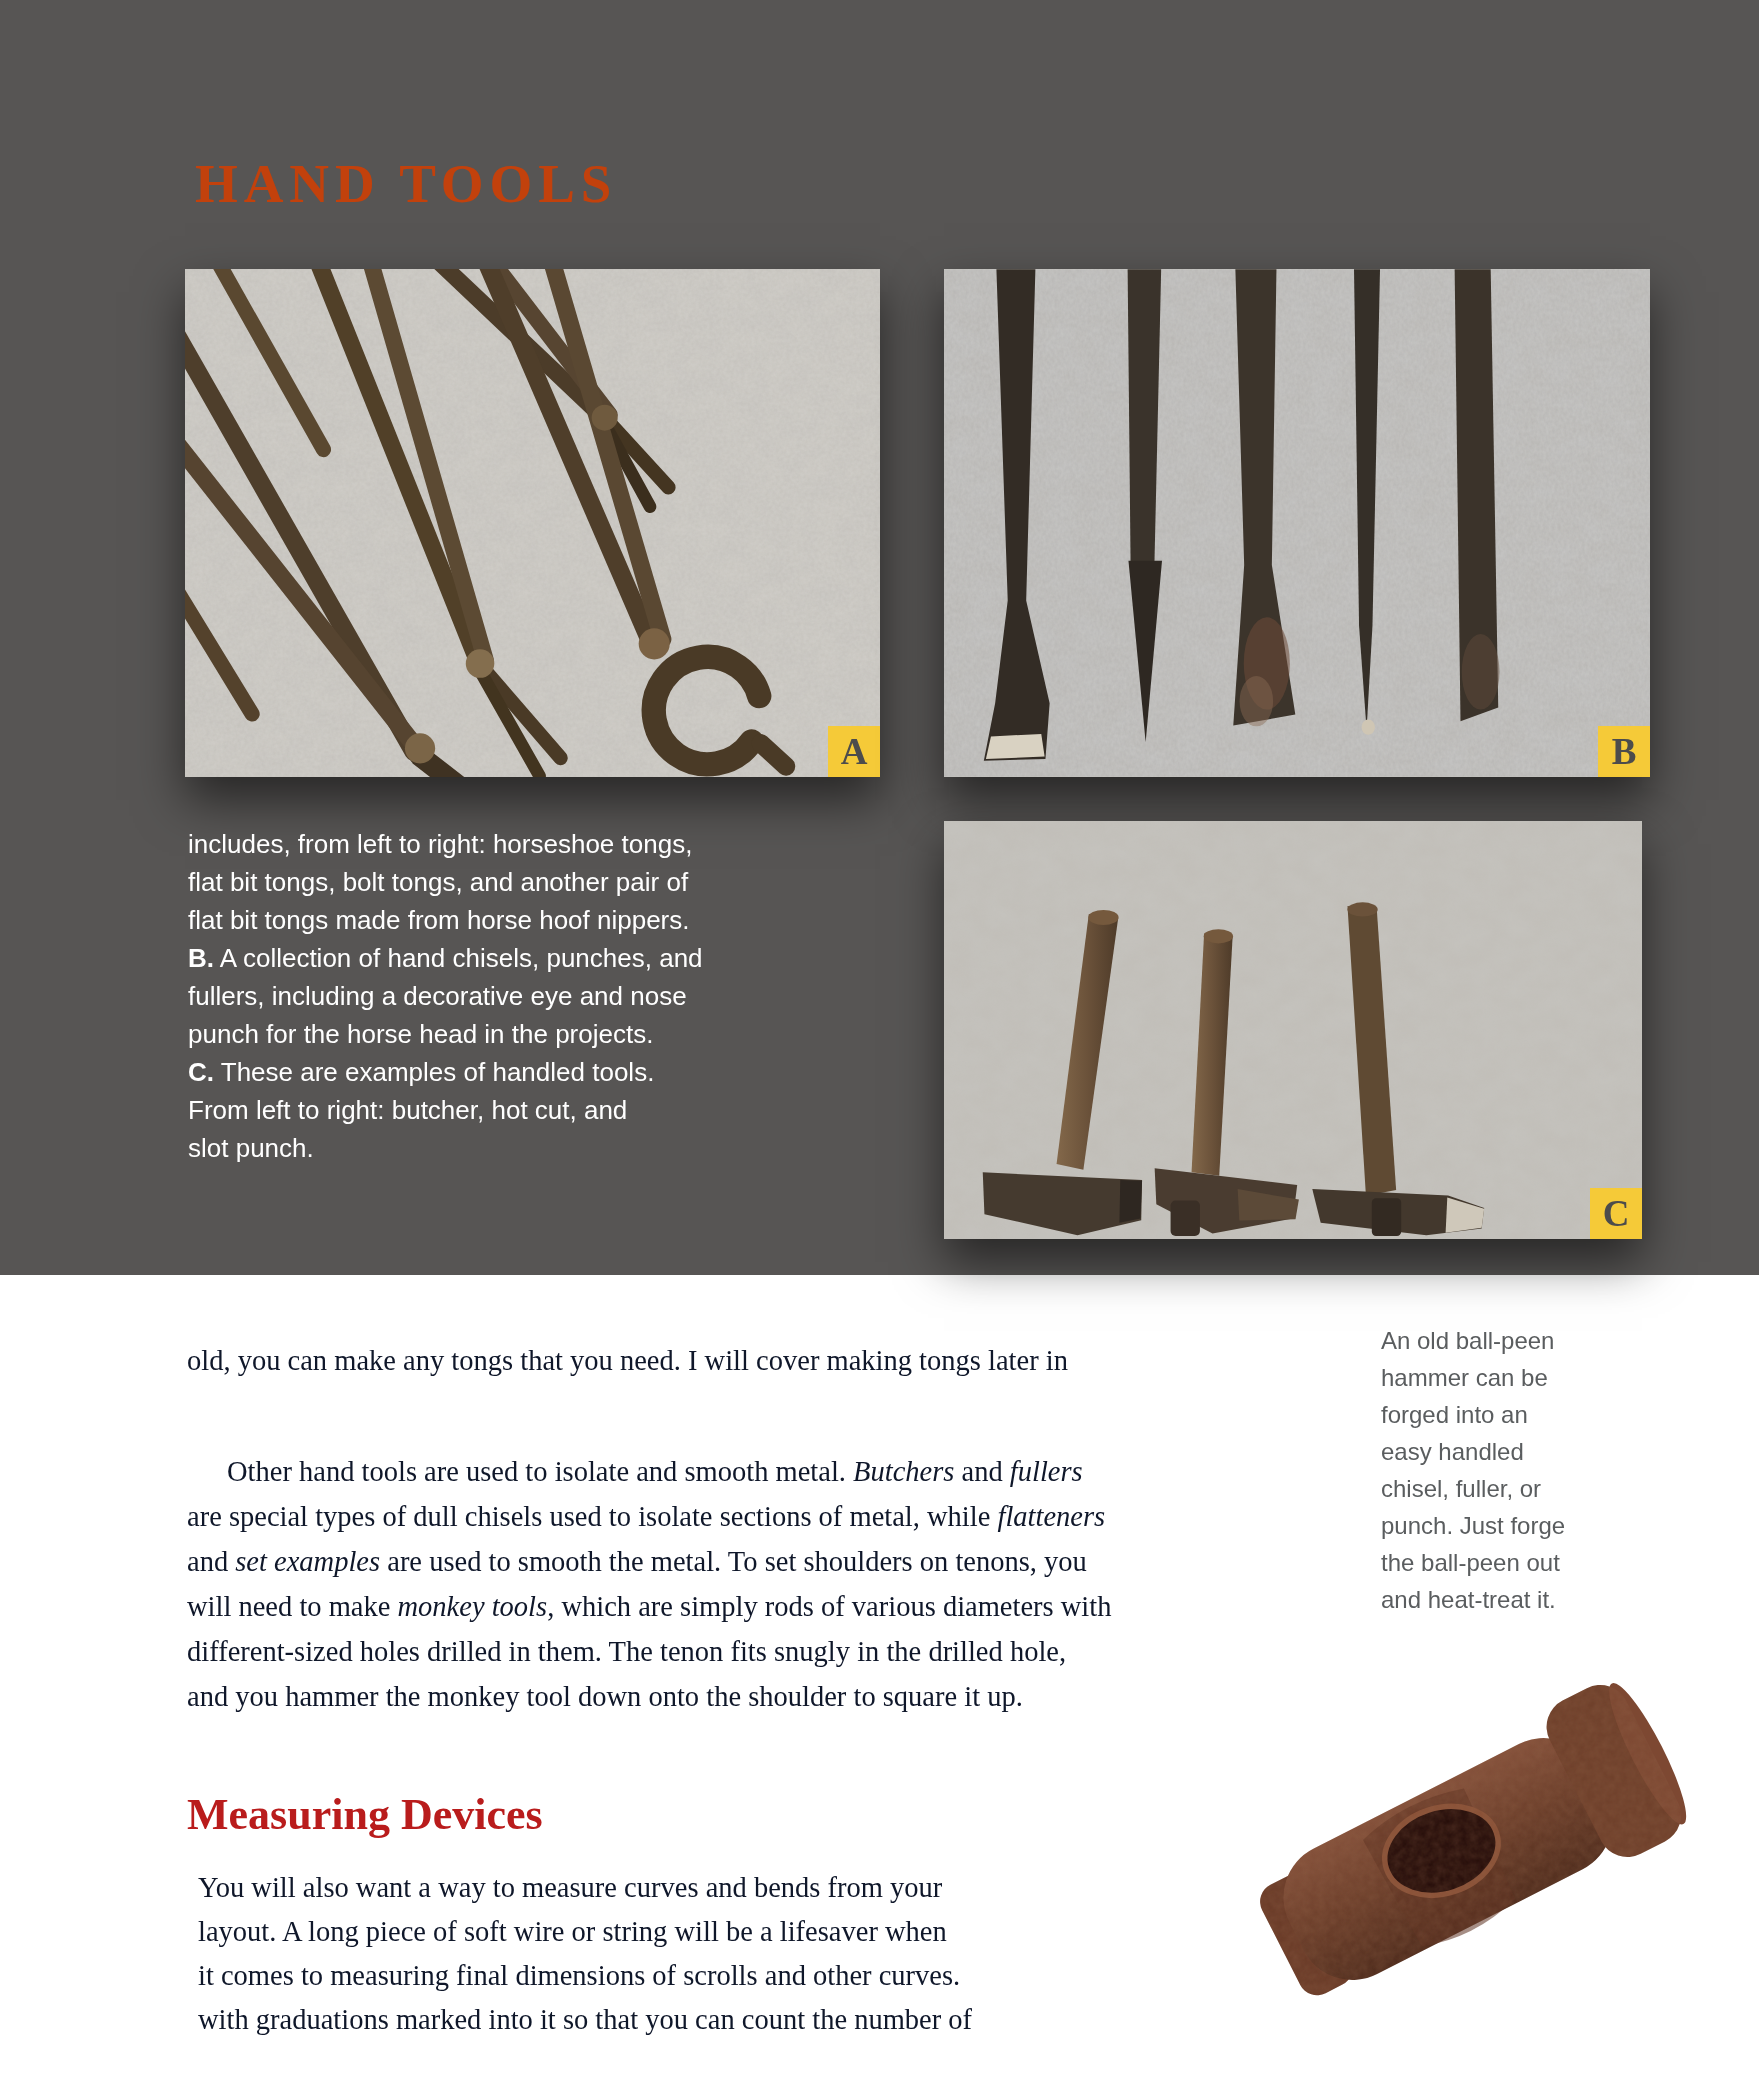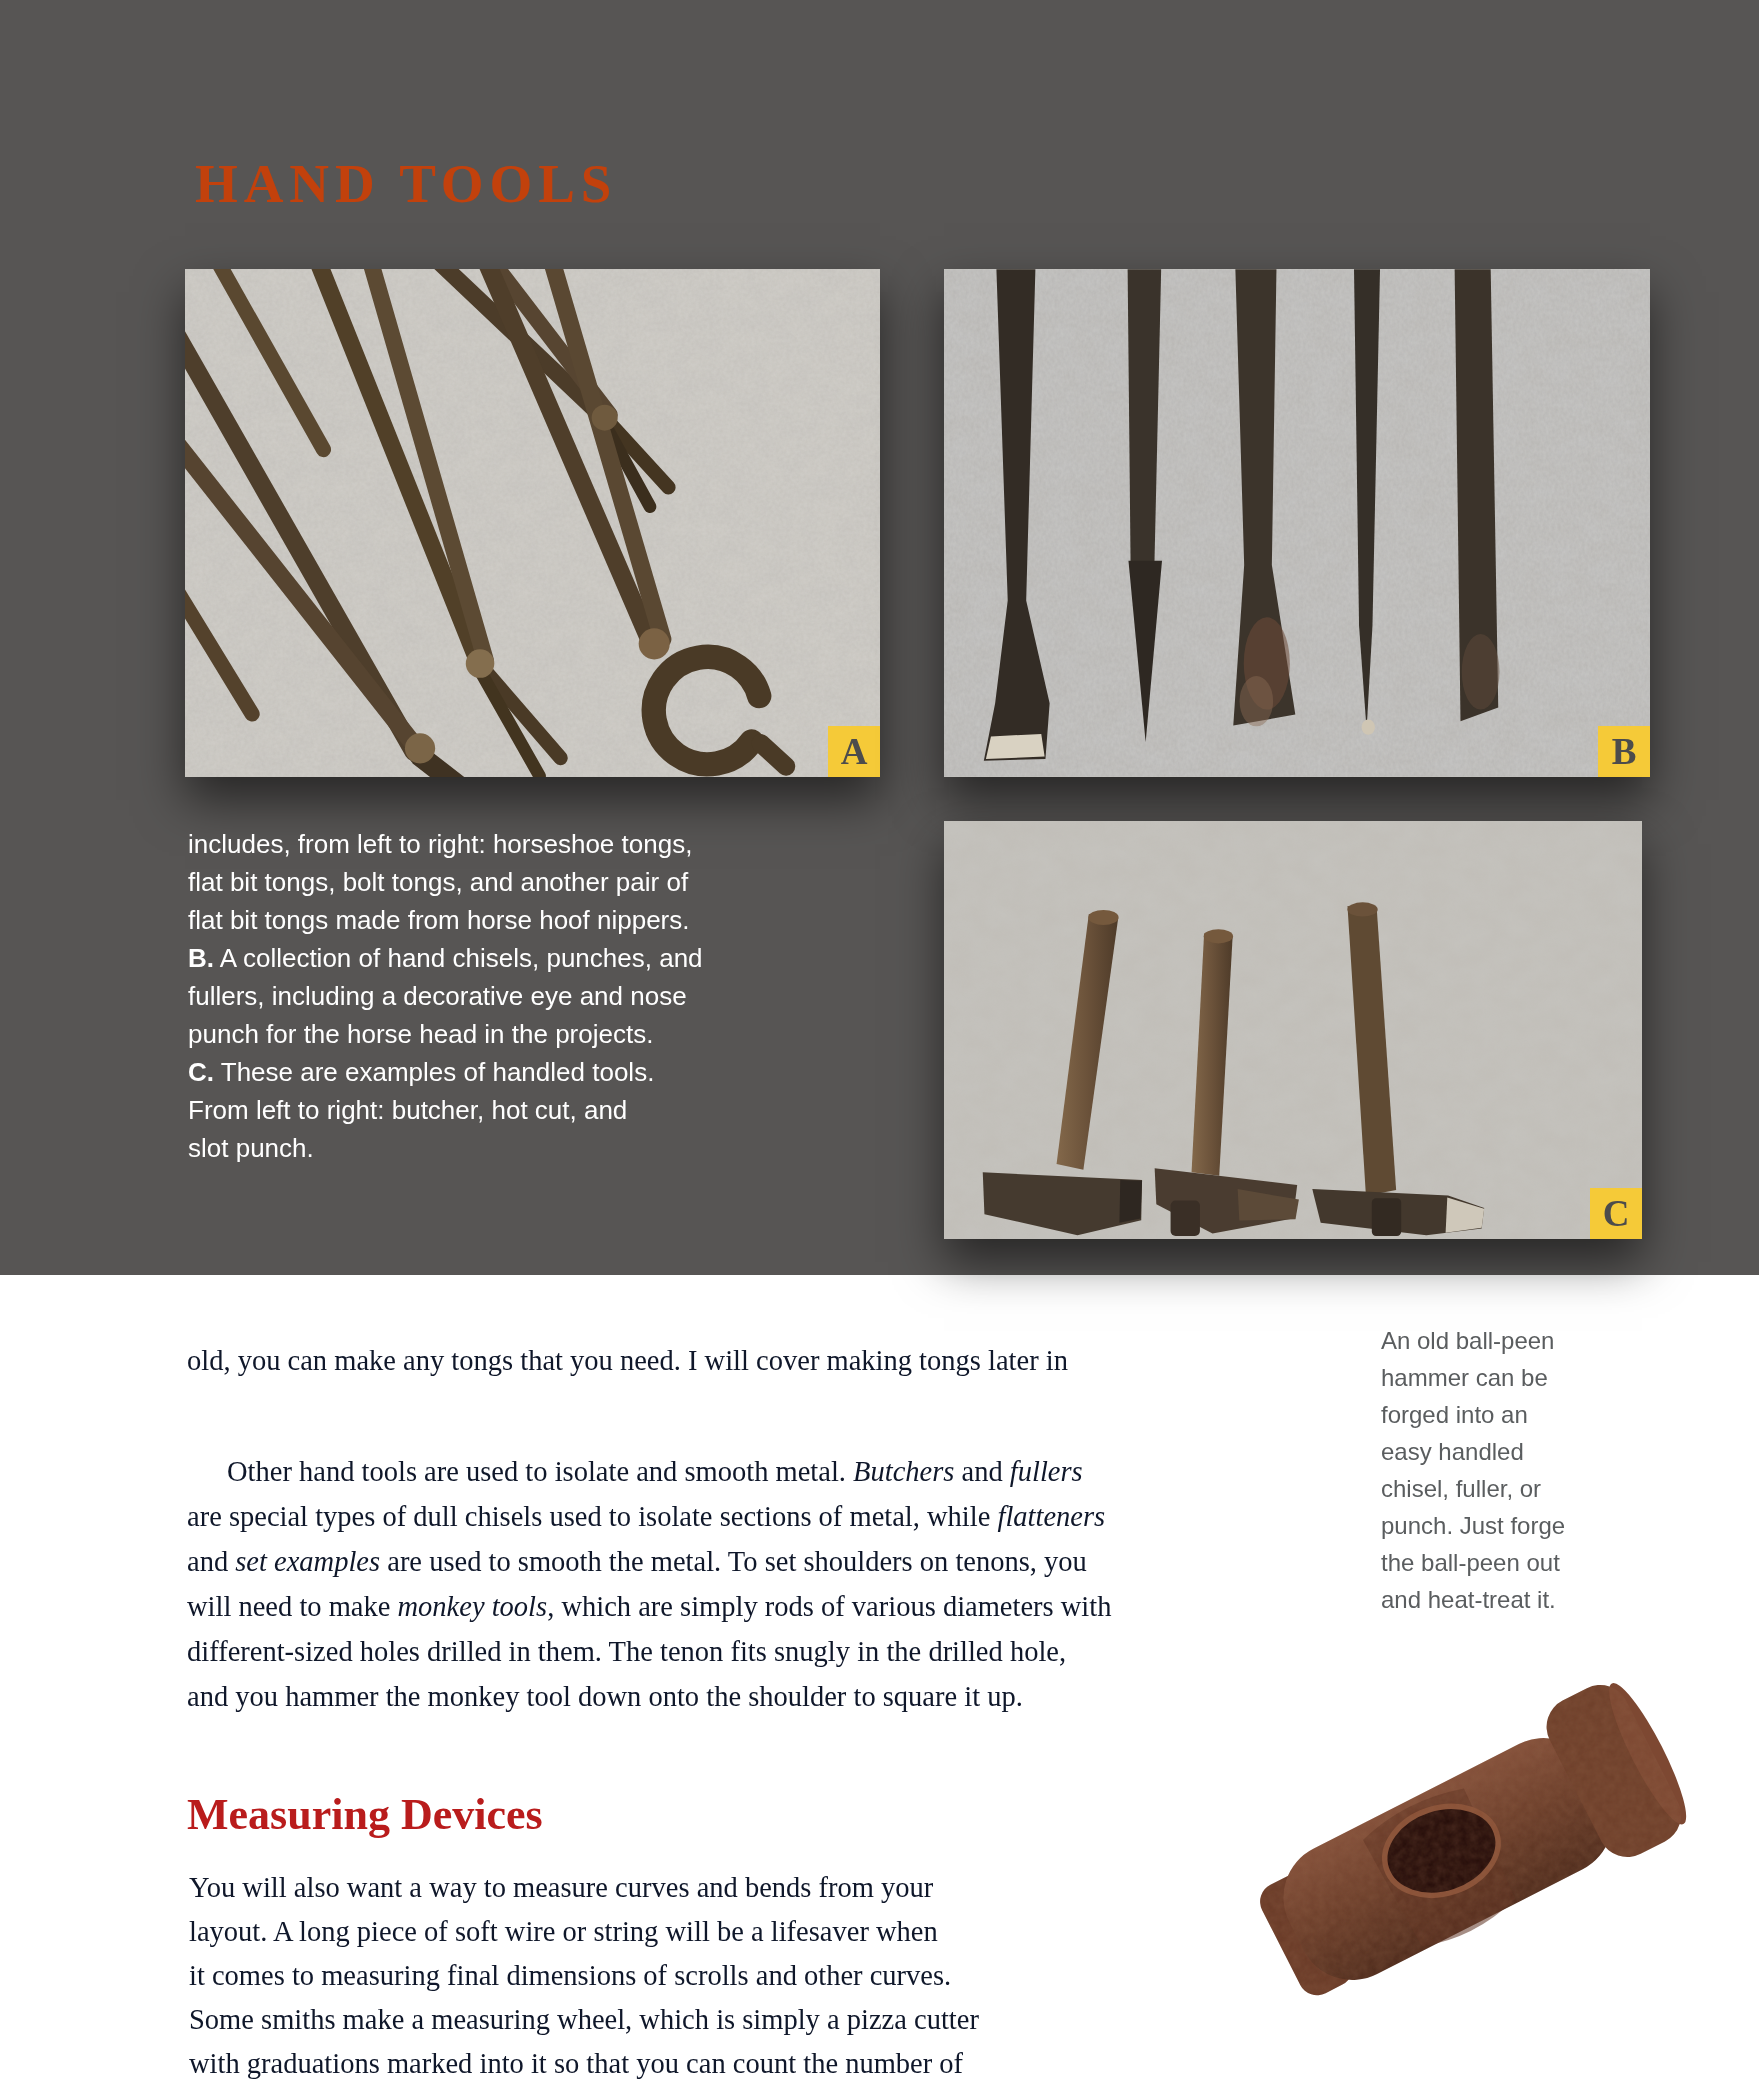--- a/index.html
+++ b/index.html
@@ -22,21 +22,21 @@
   .caption .bseg{font-weight:bold;}
   .tl{white-space:pre;}
   .bodytext{position:absolute;color:#0f172a;font-family:"Liberation Serif",serif;
             font-size:28.5px;line-height:45px;}
   .p1{left:187px;top:1338px;}
   .p2{left:187px;top:1449px;}
   .p2 .tl:first-child{text-indent:40px;}
   .iseg{font-style:italic;}
   .heading{position:absolute;left:187px;top:1791px;margin:0;font-family:"Liberation Serif",serif;
            font-weight:bold;font-size:44px;line-height:1.1;color:#b91c1c;}
-  .p3{left:189px;top:1866px;line-height:44px;font-family:Liberation Serif, serif;}
+  .p3{left:198px;top:1866px;line-height:44px;font-family:Liberation Serif, serif;}
   .sidebar{position:absolute;left:1381px;top:1322px;width:277px;color:#5A5D5F;
            font-size:24px;line-height:37px;}
   .hammer-cut{position:absolute;left:1200px;top:1665px;width:495px;height:382px;}
 </style>
 </head>
 <body>
 
 <div class="page">
 
   <div class="band"></div>
@@ -181,21 +181,20 @@
       <div class="tl"><span>and </span><span class="iseg">set examples</span><span> are used to smooth the metal. To set shoulders on tenons, you</span></div>
       <div class="tl"><span>will need to make </span><span class="iseg">monkey tools</span><span>, which are simply rods of various diameters with</span></div>
       <div class="tl"><span>different-sized holes drilled in them. The tenon fits snugly in the drilled hole,</span></div>
       <div class="tl"><span>and you hammer the monkey tool down onto the shoulder to square it up.</span></div>
     </div>
   <h2 class="heading">Measuring Devices</h2>
   <div class="bodytext p3">
       <div class="tl"><span>You will also want a way to measure curves and bends from your</span></div>
       <div class="tl"><span>layout. A long piece of soft wire or string will be a lifesaver when</span></div>
       <div class="tl"><span>it comes to measuring final dimensions of scrolls and other curves.</span></div>
-      <div class="tl"><span>Some smiths make a measuring wheel, which is simply a pizza cutter</span></div>
       <div class="tl"><span>with graduations marked into it so that you can count the number of</span></div>
     </div>
 
   <aside class="sidebar">
       <div class="tl"><span>An old ball-peen</span></div>
       <div class="tl"><span>hammer can be</span></div>
       <div class="tl"><span>forged into an</span></div>
       <div class="tl"><span>easy handled</span></div>
       <div class="tl"><span>chisel, fuller, or</span></div>
       <div class="tl"><span>punch. Just forge</span></div>

